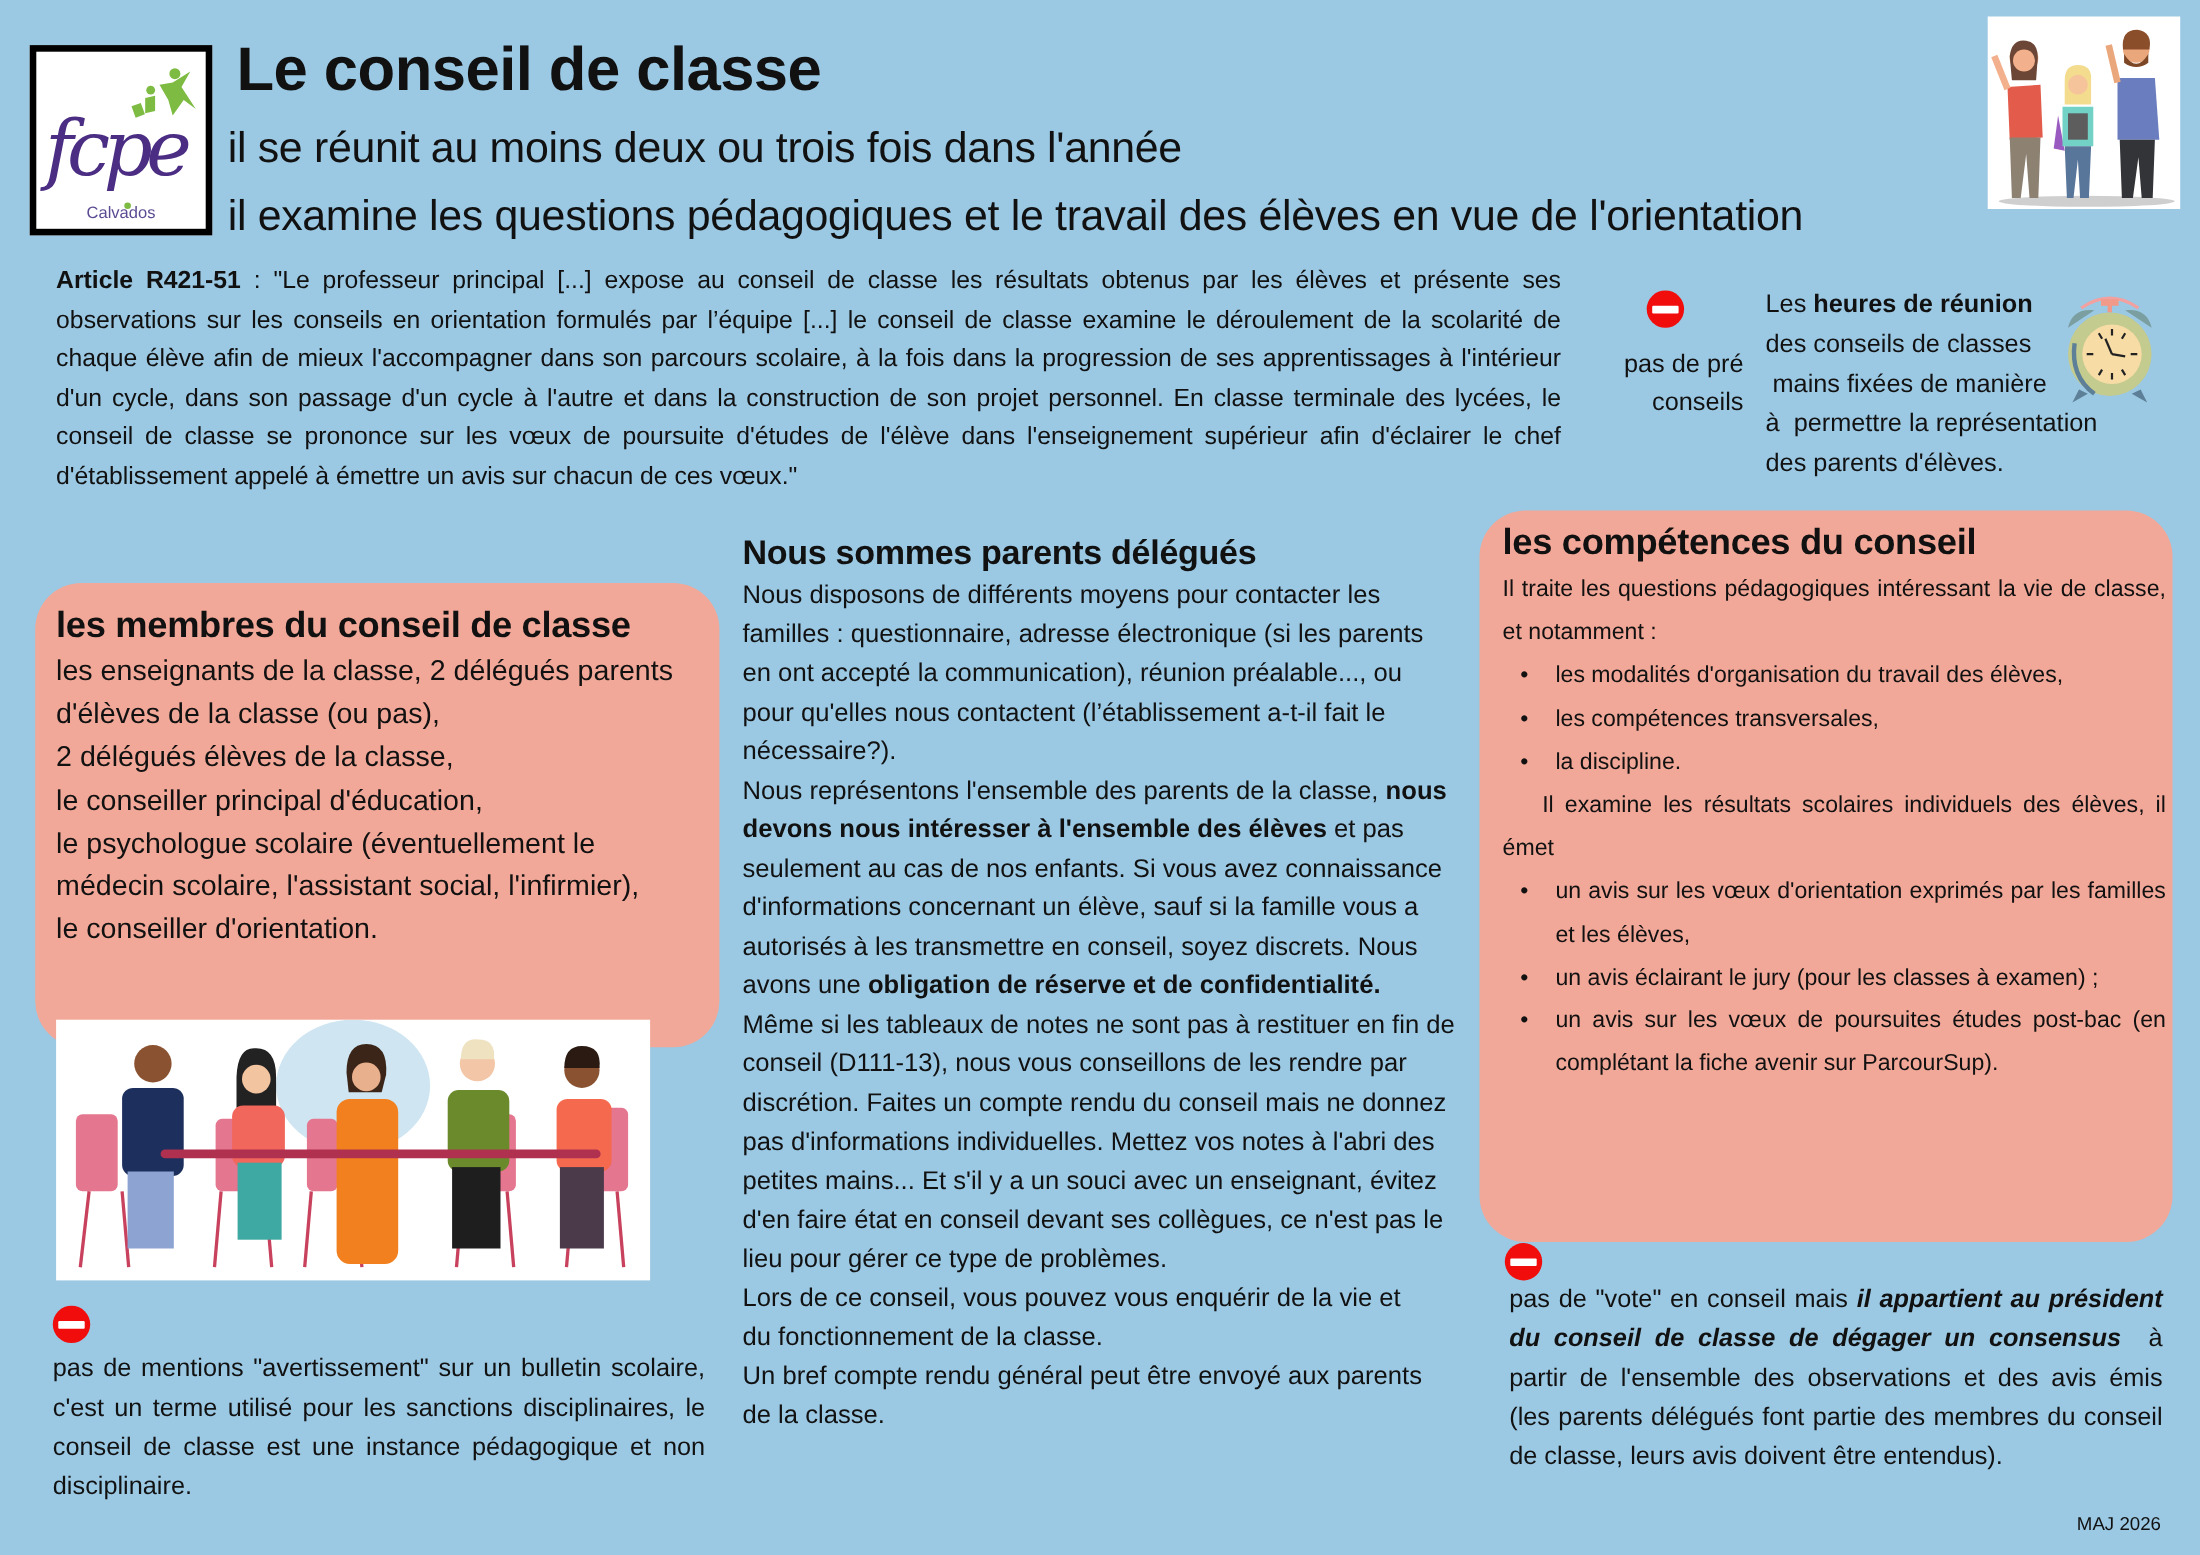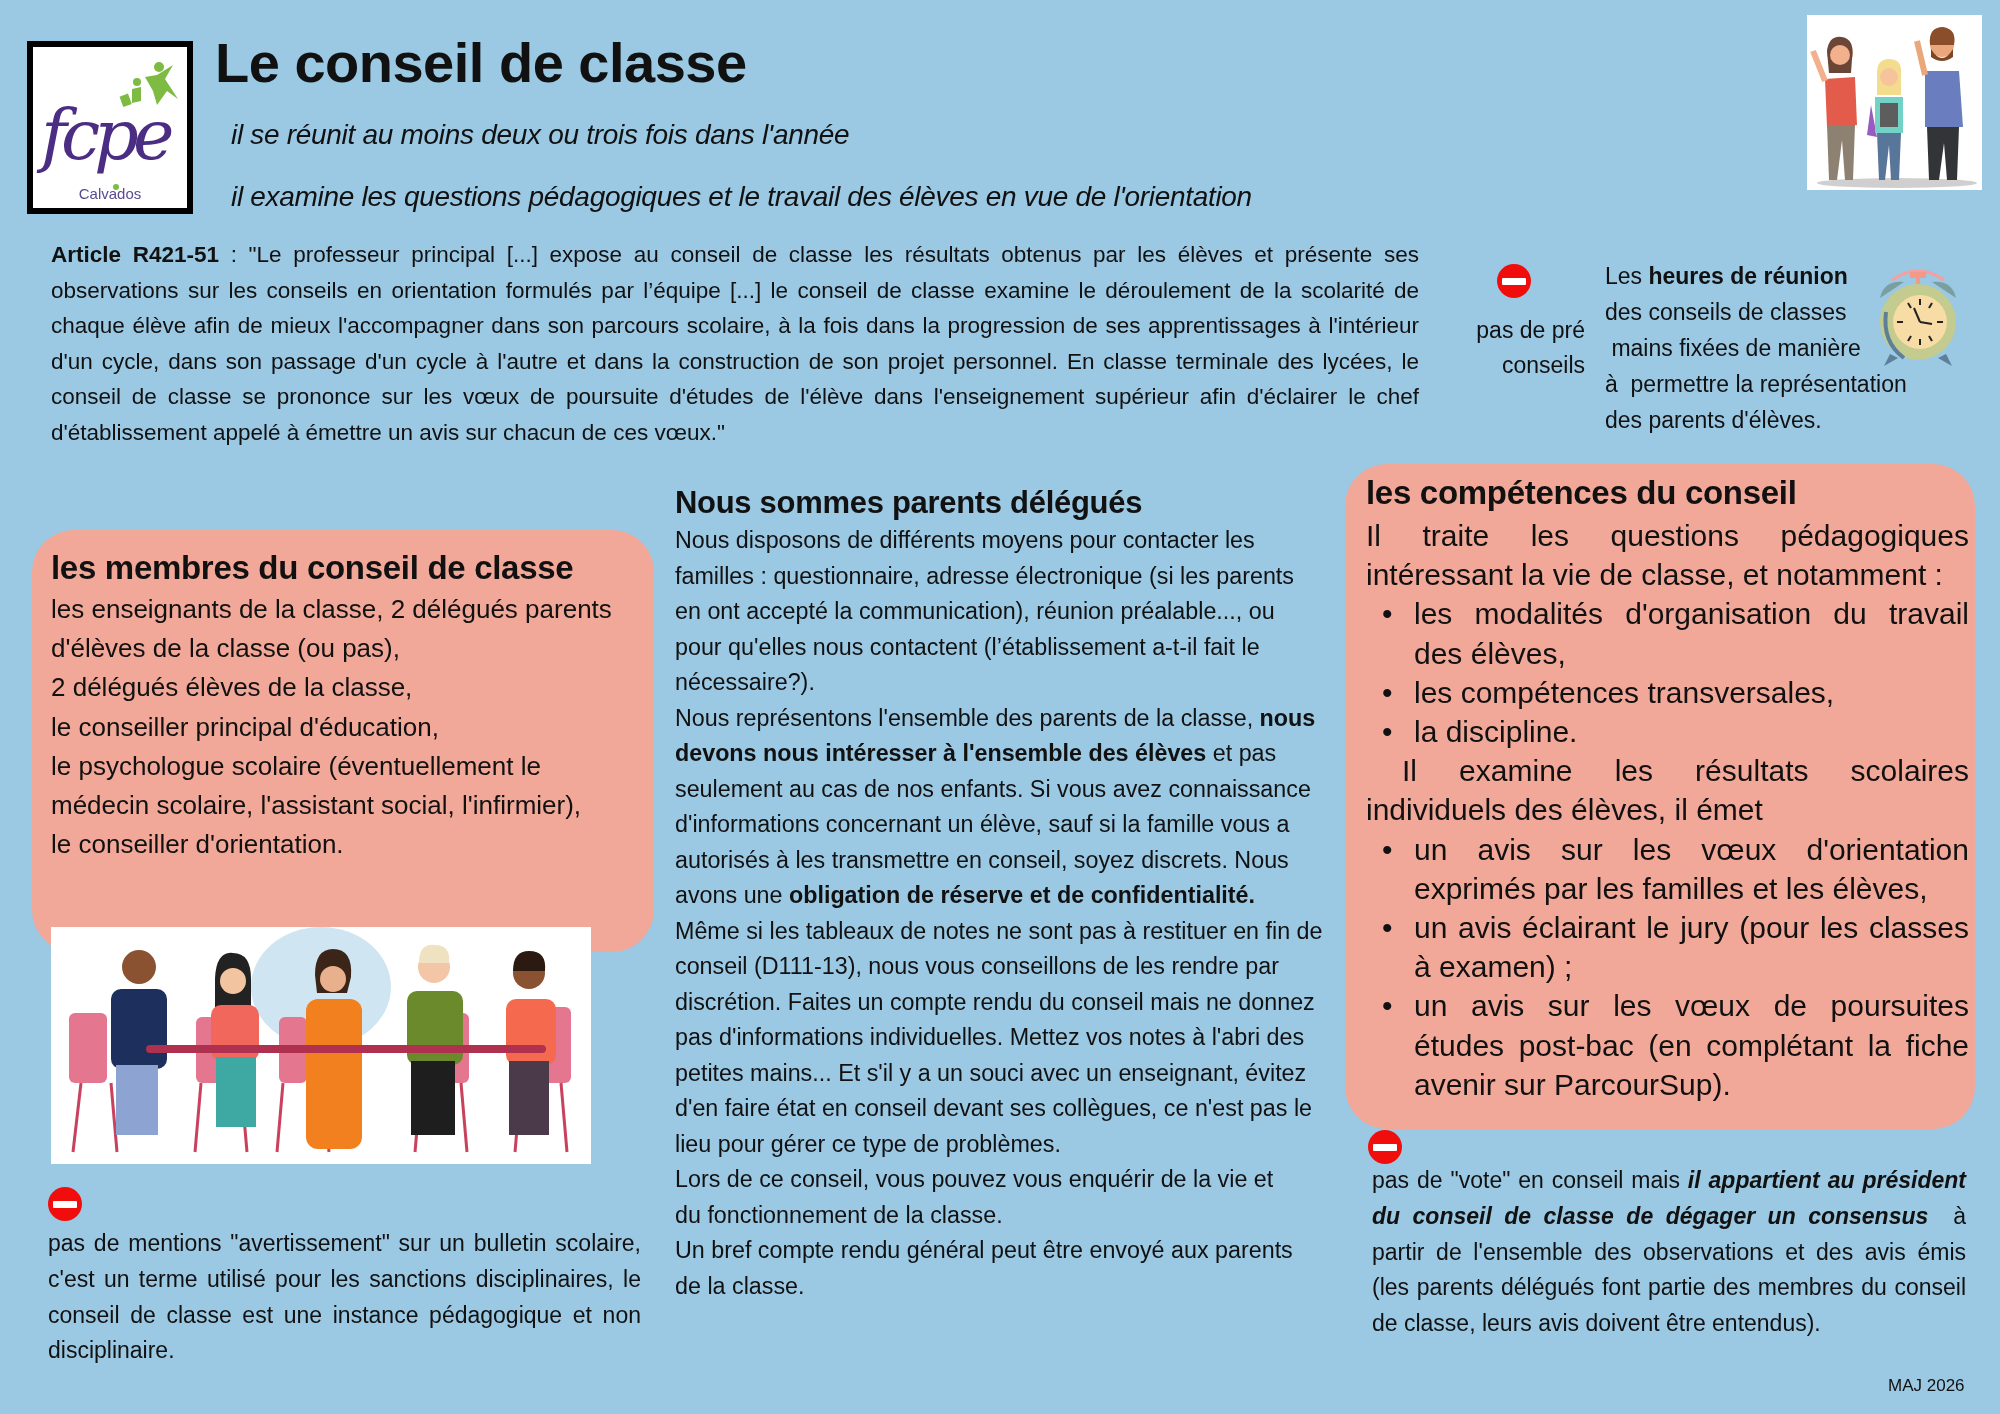--- a/index.html
+++ b/index.html
@@ -23,21 +23,21 @@
     position: absolute; left: 0; right: 0; bottom: 6px;
     text-align: center; color: #5a4a92; font-size: 15px;
   }
 
   
   .title {
     left: 215px; top: 28px; font-size: 56px; font-weight: bold;
     letter-spacing: -0.5px; line-height: 70px;
   }
   .subtitle {
-    left: 231px; font-size: 28px; font-style: italic; line-height: 50px;
+    left: 207px; font-size: 39px; line-height: 50px;
     letter-spacing: -0.3px;
   }
   .sub1 { top: 110px; }
   .sub2 { top: 172px; }
 
   
   .people {
     left: 1807px; top: 15px; width: 175px; height: 175px; background: #ffffff;
   }
 
@@ -81,21 +81,21 @@
     font-size: 33px; font-weight: bold; line-height: 40px; letter-spacing: -0.3px;
   }
   .membres .body-text { font-size: 26px; line-height: 39.2px; margin-top: 2px; }
 
   .competences {
     left: 1345px; top: 464px; width: 630px; height: 665px;
     padding: 8px 6px 0 21px;
   }
   .competences .box-title { font-size: 33px; line-height: 42px; }
   .competences .body-text {
-    font-size: 30px; line-height: 39.2px; text-align: justify; margin-top: 2px;
+    font-size: 21px; line-height: 39.2px; text-align: justify; margin-top: 2px;
   }
   .competences ul { list-style: none; margin: 0; padding: 0; }
   .competences li { position: relative; padding-left: 48px; text-align: justify; }
   .competences li::before {
     content: "\2022"; position: absolute; left: 16px; top: 0;
   }
   .indent { text-indent: 36px; }
 
   
   .parents {

